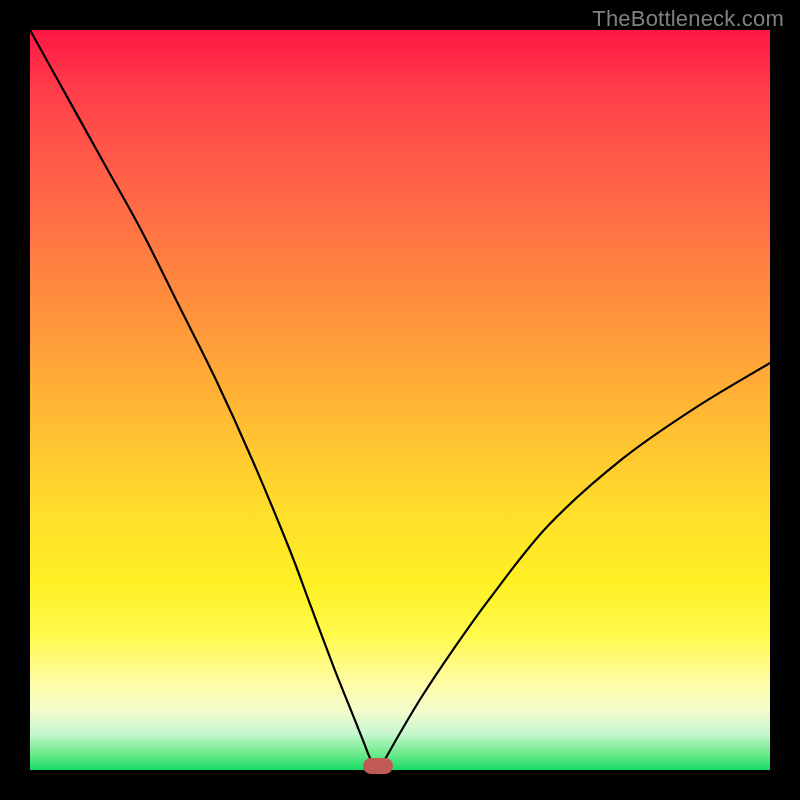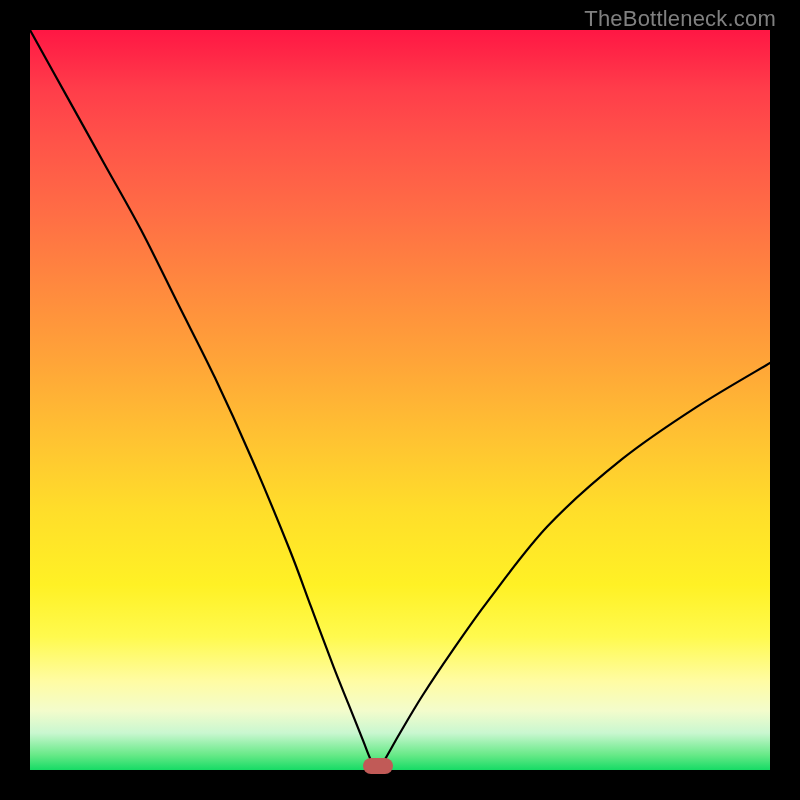--- a/index.html
+++ b/index.html
@@ -40,21 +40,21 @@
       #FFFCA3 88%,
       #F3FCCC 92%,
       #C9F7D0 95%,
       #66E987 98%,
       #16DB65 100%
     );
   }
   .watermark {
     position: absolute;
     top: 6px;
-    right: 24px;
+    right: 16px;
     color: #808080;
     font-size: 22px;
     font-weight: 500;
     letter-spacing: 0.2px;
     user-select: none;
   }
   svg.curve {
     position: absolute;
     left: 0;
     top: 0;

